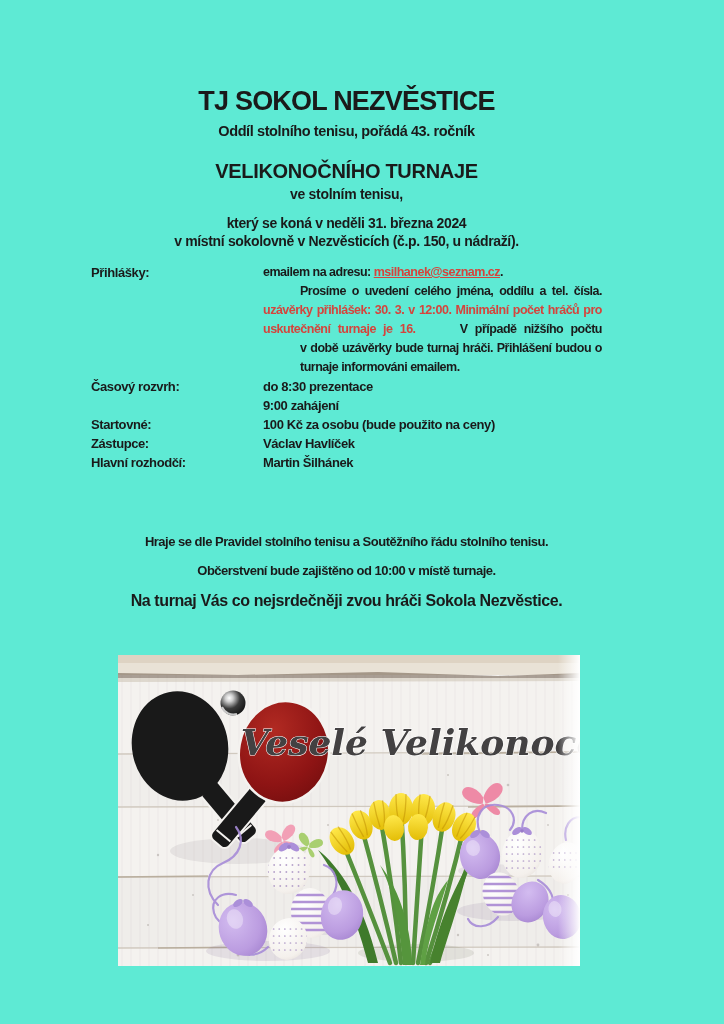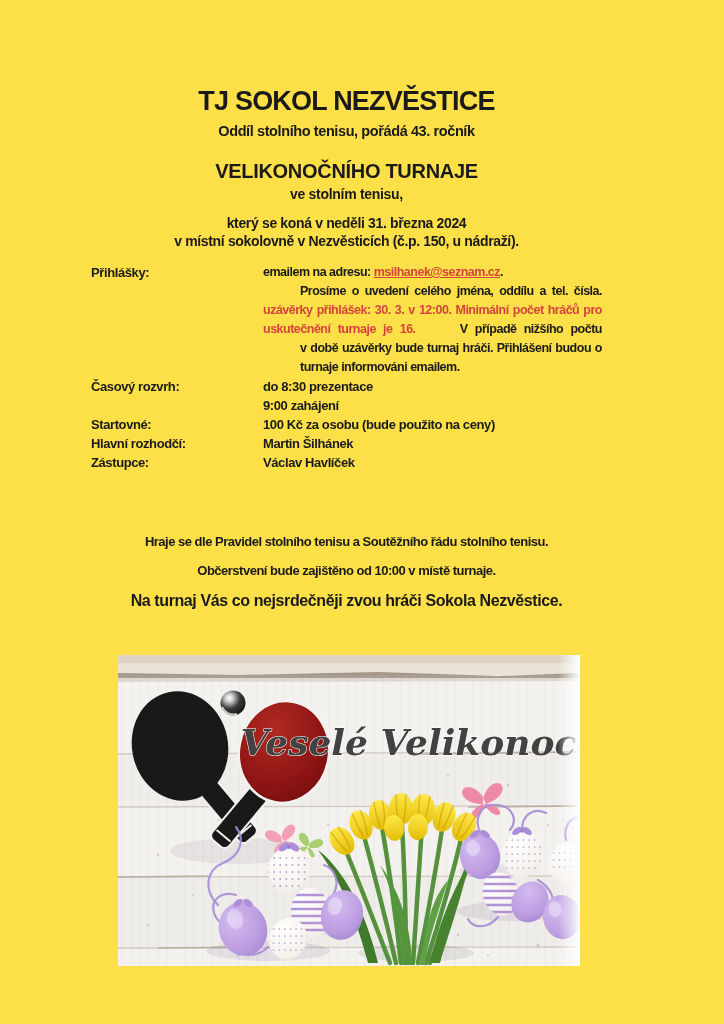--- a/index.html
+++ b/index.html
@@ -3,21 +3,21 @@
 <meta charset="utf-8">
 <style>
   :root{
     --text-color:#1a1a1a;
     --highlight-red:#d5443c;
     --link-red:#d5443c;
   }
   html,body{margin:0;padding:0;background:#ffffff;}
   body{width:724px;height:1024px;overflow:hidden;
        font-family:"Liberation Sans",sans-serif;font-weight:bold;color:var(--text-color);}
-  .page{position:relative;width:724px;height:1024px;background:#fde047;}
+  .page{position:relative;width:724px;height:1024px;background:#5eead4;}
 
   
   .doc-header{position:absolute;left:91px;top:86px;width:511px;text-align:center;}
   .club-title{margin:0;font-size:27px;line-height:30px;letter-spacing:-0.8px;}
   .org-line{margin-top:6px;font-size:14.5px;line-height:18px;letter-spacing:-0.4px;}
   .event-title{margin:20px 0 0 0;font-size:20px;line-height:23px;letter-spacing:-0.3px;}
   .event-sub{margin-top:2px;font-size:14px;line-height:18px;letter-spacing:-0.3px;}
   .date-line{margin-top:11px;font-size:14px;line-height:18px;letter-spacing:-0.35px;}
   .venue-line{font-size:14px;line-height:18px;letter-spacing:-0.35px;}
 
@@ -81,27 +81,27 @@
       </div>
     </div>
 
 
     <div class="row">
       <div class="label">Startovné:</div>
       <div class="value">100 Kč za osobu (bude použito na ceny)</div>
     </div>
 
     <div class="row">
+      <div class="label">Zástupce:</div>
+      <div class="value">Václav Havlíček</div>
+    </div>
+
+    <div class="row">
       <div class="label">Hlavní rozhodčí:</div>
       <div class="value">Martin Šilhánek</div>
-    </div>
-
-    <div class="row">
-      <div class="label">Zástupce:</div>
-      <div class="value">Václav Havlíček</div>
     </div>
 
   </section>
 
   <section class="closing">
     <div class="rules-line">Hraje se dle Pravidel stolního tenisu a Soutěžního řádu stolního tenisu.</div>
     <div class="refresh-line">Občerstvení bude zajištěno od 10:00 v místě turnaje.</div>
     <div class="invite-line">Na turnaj Vás co nejsrdečněji zvou hráči Sokola Nezvěstice.</div>
   </section>
 

